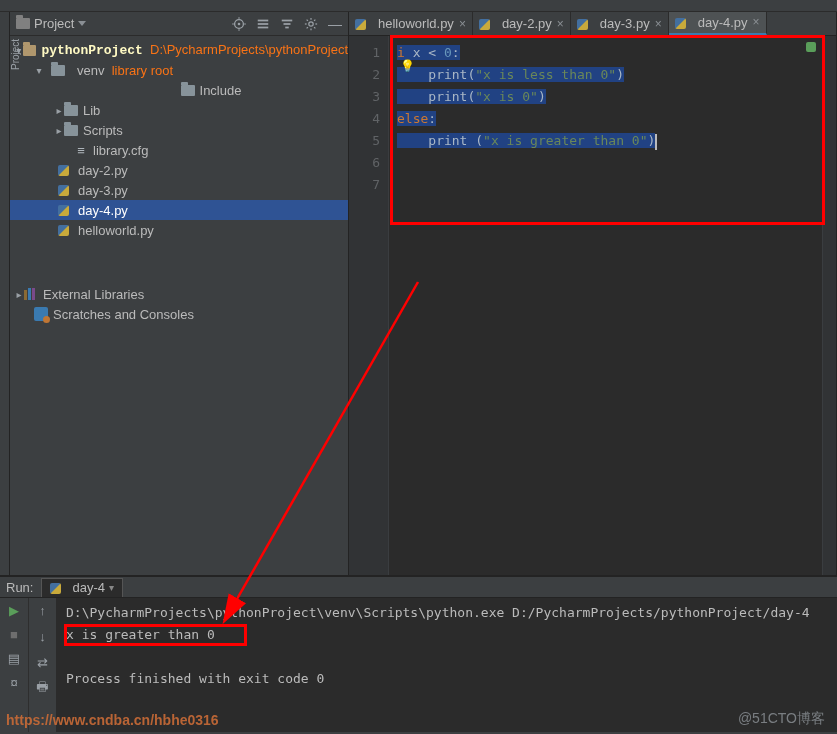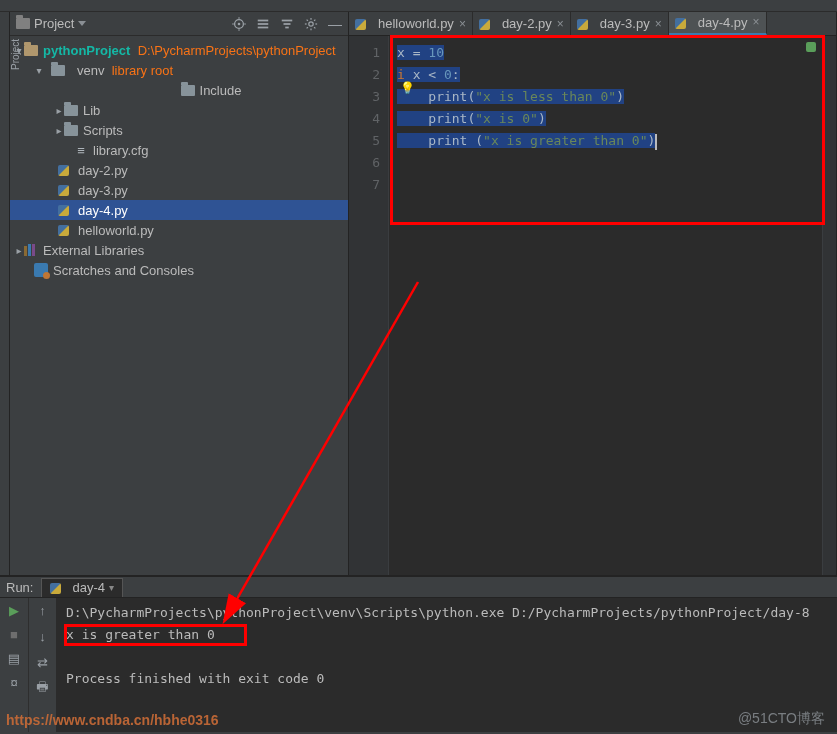--- a/index.html
+++ b/index.html
@@ -161,21 +161,21 @@
             </g>
           </svg>
         <span style="color:#9aa0a6;font-size:14px;line-height:10px;">—</span>
       </div>
     </div>
 
     <div class="tree">
       <div class="tree-row" style="padding-left:4px;">
         <span class="arrow open"></span>
         <span class="folder-icon root"></span>
-        <span><b style="color:#14b8a6;">pythonProject</b>&nbsp;&nbsp;<span class="dim">D:\PycharmProjects\pythonProject</span></span>
+        <span><b style="color:#fef9c3;font-family:Liberation Mono, monospace;">pythonProject</b>&nbsp;&nbsp;<span class="dim">D:\PycharmProjects\pythonProject</span></span>
       </div>
       <div class="tree-row" style="padding-left:24px;gap:7px;">
         <span class="arrow open"></span>
         <span class="folder-icon"></span>
         <span><span>venv</span>&nbsp;&nbsp;<span class="dim">library root</span></span>
       </div>
       <div class="tree-row" style="padding-left:54px;justify-content:center;">
         <span class="arrow none"></span>
           <span class="folder-icon"></span>
         <span>Include</span>
@@ -208,21 +208,21 @@
       <div class="tree-row selected" style="padding-left:38px;">
         <span class="arrow none"></span>
           <span class="pyfile-icon"></span>
         <span>day-4.py</span>
       </div>
       <div class="tree-row" style="padding-left:38px;">
         <span class="arrow none"></span>
           <span class="pyfile-icon"></span>
         <span>helloworld.py</span>
       </div>
-      <div class="tree-row" style="padding-left:4px;">
+      <div class="tree-row" style="padding-left:4px;margin-top:44px;">
         <span class="arrow closed"></span>
           <span class="lib-icon"></span>
         <span>External Libraries</span>
       </div>
       <div class="tree-row" style="padding-left:14px;">
         <span class="arrow none"></span>
           <span class="scratch-icon"></span>
         <span>Scratches and Consoles</span>
       </div>
     </div>
@@ -259,24 +259,24 @@
           <div>3</div>
         <div>4</div>
           <div>5</div>
           <div>6</div>
           <div>7</div>
       </div>
       <div class="code">
         <div class="right-status">
           <span class="status-green"></span>
         </div>
-        <div class="code-line"><span class="sel"><span class="id">x</span><span class="pn"> = </span><span class="num">10</span></span></div>
         <div class="code-line"><span class="sel"><span class="kw">i</span><span style="display:inline-block;width:0;position:relative;"><span style="position:absolute;left:-4px;top:-2px;font-size:12px;">💡</span></span><span class="id"> x &lt; </span><span class="num">0</span><span class="pn">:</span></span></div>
         <div class="code-line"><span class="sel">&nbsp;&nbsp;&nbsp;&nbsp;<span class="id">print</span><span class="pn">(</span><span class="str">"x is less than 0"</span><span class="pn">)</span></span></div>
         <div class="code-line"><span class="sel">&nbsp;&nbsp;&nbsp;&nbsp;<span class="id">print</span><span class="pn">(</span><span class="str">"x is 0"</span><span class="pn">)</span></span></div>
+        <div class="code-line"><span class="sel"><span class="kw">else</span><span class="pn">:</span></span></div>
         <div class="code-line"><span class="sel">&nbsp;&nbsp;&nbsp;&nbsp;<span class="id">print </span><span class="pn">(</span><span class="str">"x is greater than 0"</span><span class="pn">)</span></span><span class="caret"></span></div>
 
         <div class="red-box-code">
             <div class="red-box-code-frame"></div>
           </div>
       </div>
       <div class="right-gutter"></div>
     </div>
   </div>
 </div>
@@ -299,21 +299,21 @@
       <span class="ricon">▤</span>
       <span class="ricon">¤</span>
     </div>
     <div class="run-left-icons2">
       <span class="ricon">↑</span>
       <span class="ricon">↓</span>
       <span class="ricon">⇄</span>
       <span class="ricon">🖶</span>
     </div>
     <div class="console">
-      <div>D:\PycharmProjects\pythonProject\venv\Scripts\python.exe D:/PycharmProjects/pythonProject/day-8</div>
+      <div>D:\PycharmProjects\pythonProject\venv\Scripts\python.exe D:/PycharmProjects/pythonProject/day-4</div>
       <div>x is greater than 0</div>
       <div>&nbsp;</div>
       <div>Process finished with exit code 0</div>
     </div>
   </div>
 </div>
 
 <div class="bottom-strip"></div>
 
 <svg class="arrow-svg" width="837" height="734">

